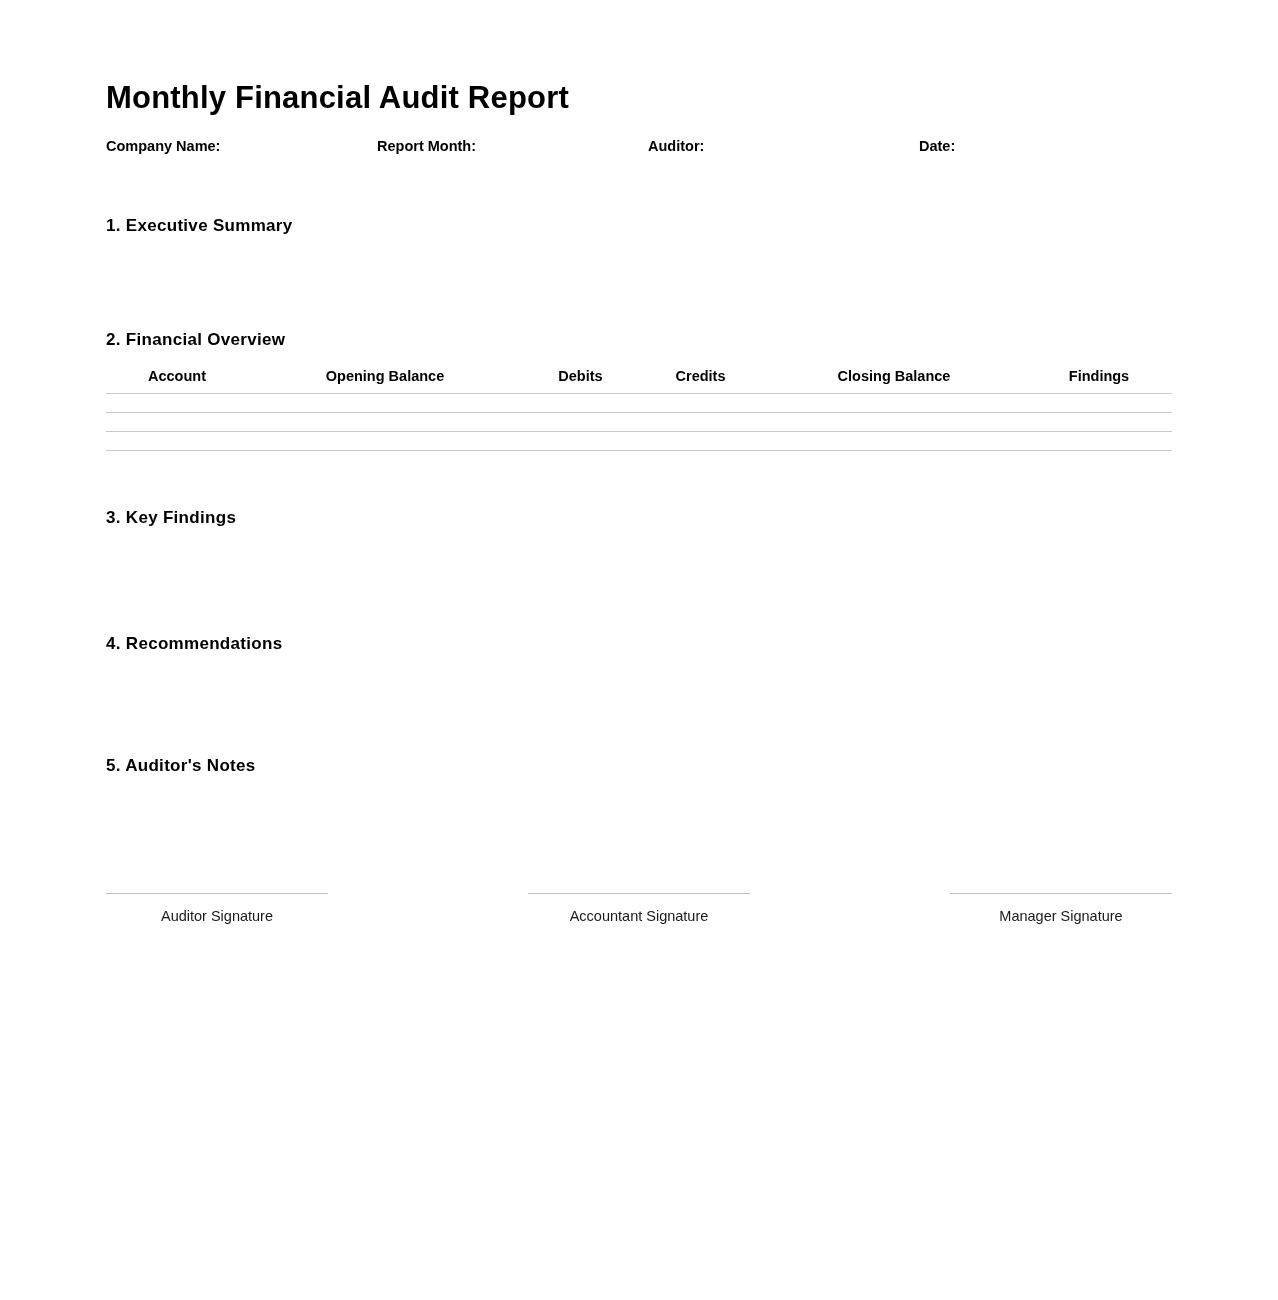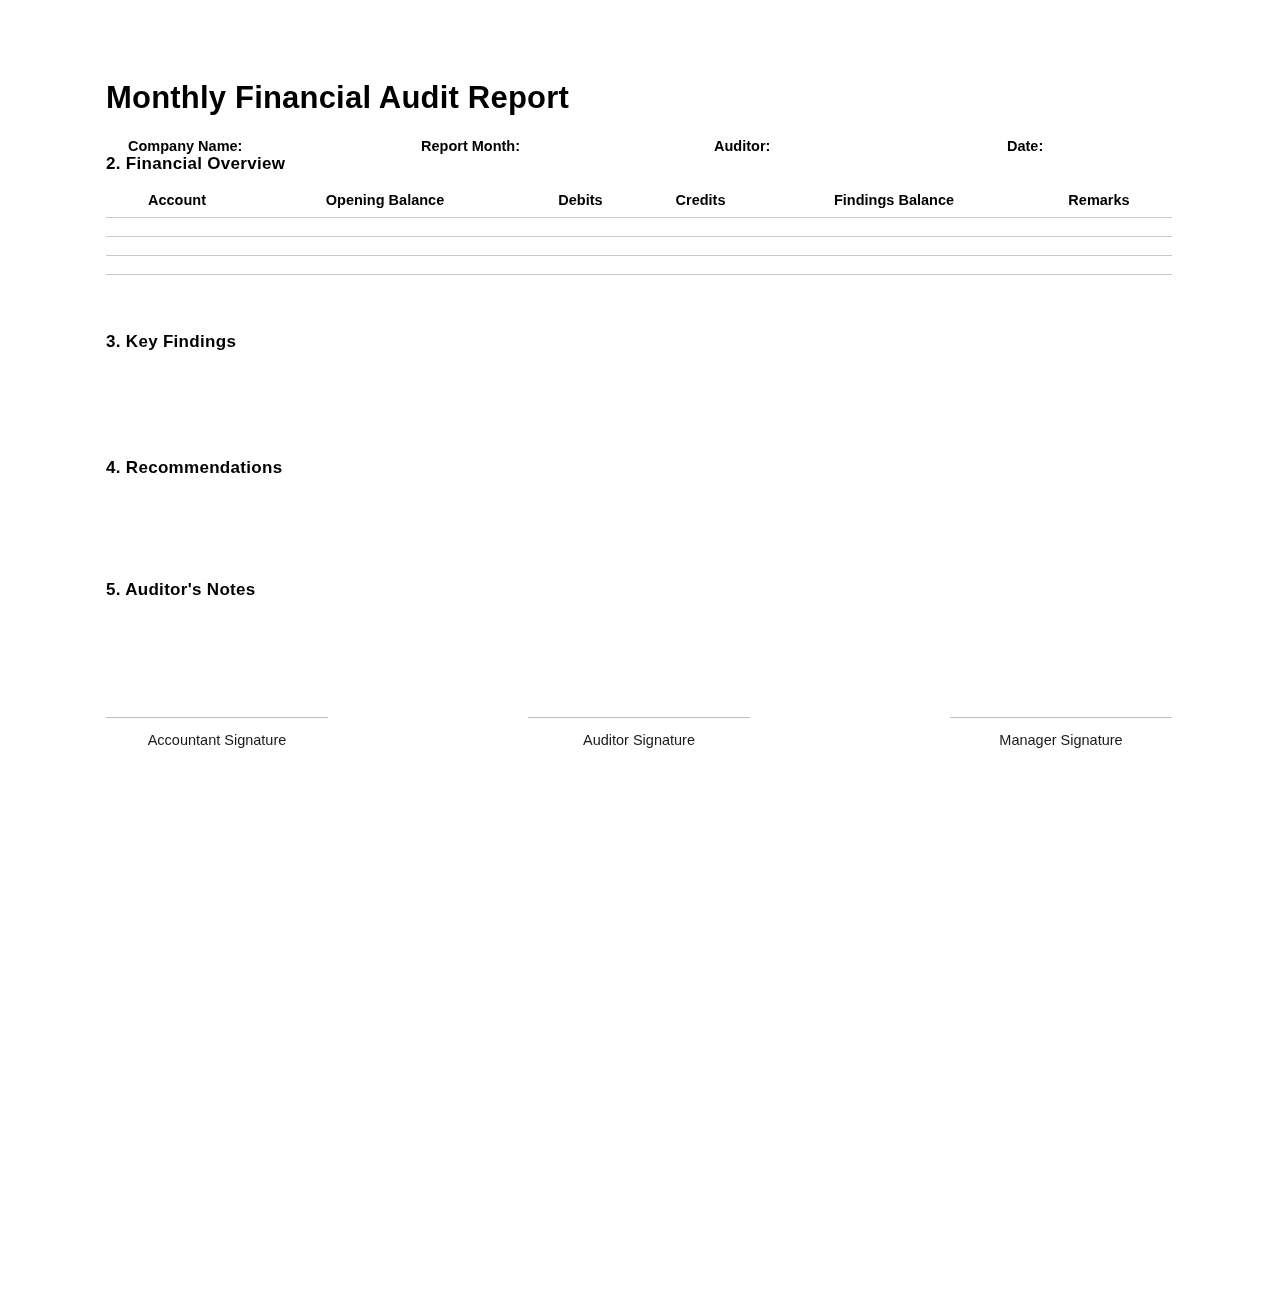--- a/index.html
+++ b/index.html
@@ -45,21 +45,20 @@
   .meta-row {
     display: flex;
     margin-top: 22px;
     font-size: 14.5px;
     font-weight: bold;
   }
   .meta-cell {
     width: 271px;
     flex: 0 0 271px;
     white-space: nowrap;
-    margin-left: 22px;
   }
   .meta-cell:last-child { flex: 1 1 auto; width: auto; }
 
   
   .section {
     position: relative;
   }
   .section-title {
     margin: 0;
     font-size: 17px;
@@ -136,41 +135,45 @@
 
     <h1 class="doc-title">Monthly Financial Audit Report</h1>
 
     <div class="meta-row">
       <div class="meta-cell">Company Name:</div>
       <div class="meta-cell">Report Month:</div>
       <div class="meta-cell">Auditor:</div>
       <div class="meta-cell">Date:</div>
     </div>
 
+    <div class="section sec-exec">
+      <h2 class="section-title">1. Executive Summary</h2>
+      <div class="blank-space-lg"></div>
+    </div>
 
     <div class="section sec-fin">
       <h2 class="section-title">2. Financial Overview</h2>
 
       <table class="overview-table">
         <colgroup>
           <col class="col-account">
           <col class="col-opening">
           <col class="col-debits">
           <col class="col-credits">
           <col class="col-closing">
           <col class="col-remarks">
         </colgroup>
         <thead>
           <tr>
             <th>Account</th>
             <th>Opening Balance</th>
             <th>Debits</th>
             <th>Credits</th>
-            <th>Findings Balance</th>
-            <th>Remarks</th>
+            <th>Closing Balance</th>
+            <th>Findings</th>
           </tr>
         </thead>
         <tbody>
           <tr>
             <td></td>
             <td></td>
             <td></td>
             <td></td>
             <td></td>
             <td></td>
@@ -203,28 +206,28 @@
     <div class="section sec-rec">
       <h2 class="section-title">4. Recommendations</h2>
       <div class="blank-space-lg"></div>
     </div>
 
     <div class="section sec-notes">
       <h2 class="section-title">5. Auditor's Notes</h2>
     </div>
 
     <div class="signatures">
+      <div class="sig-block">
+        <div class="sig-line"></div>
+        <div class="sig-label">Auditor Signature</div>
+      </div>
       <div class="sig-block">
         <div class="sig-line"></div>
         <div class="sig-label">Accountant Signature</div>
       </div>
       <div class="sig-block">
         <div class="sig-line"></div>
-        <div class="sig-label">Auditor Signature</div>
-      </div>
-      <div class="sig-block">
-        <div class="sig-line"></div>
         <div class="sig-label">Manager Signature</div>
       </div>
     </div>
 
   </div>
 </div>
 
 </body></html>

